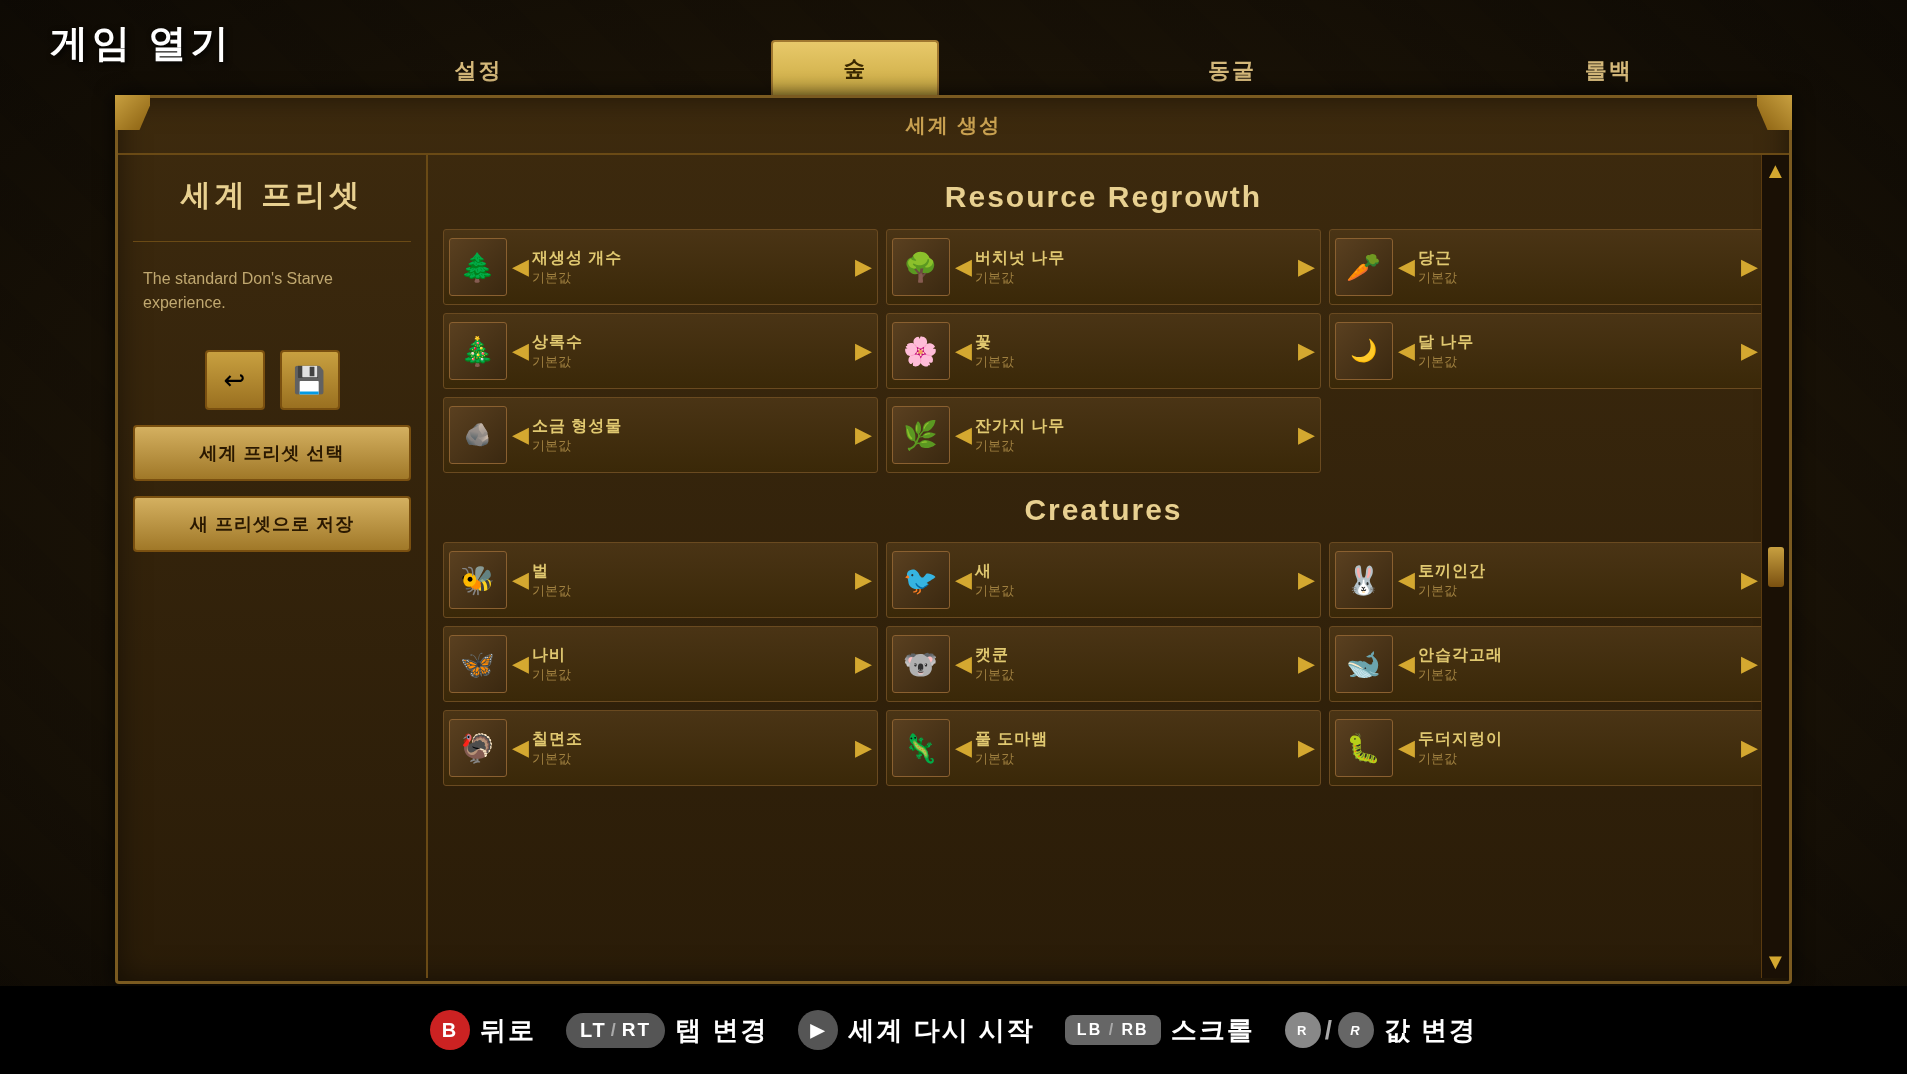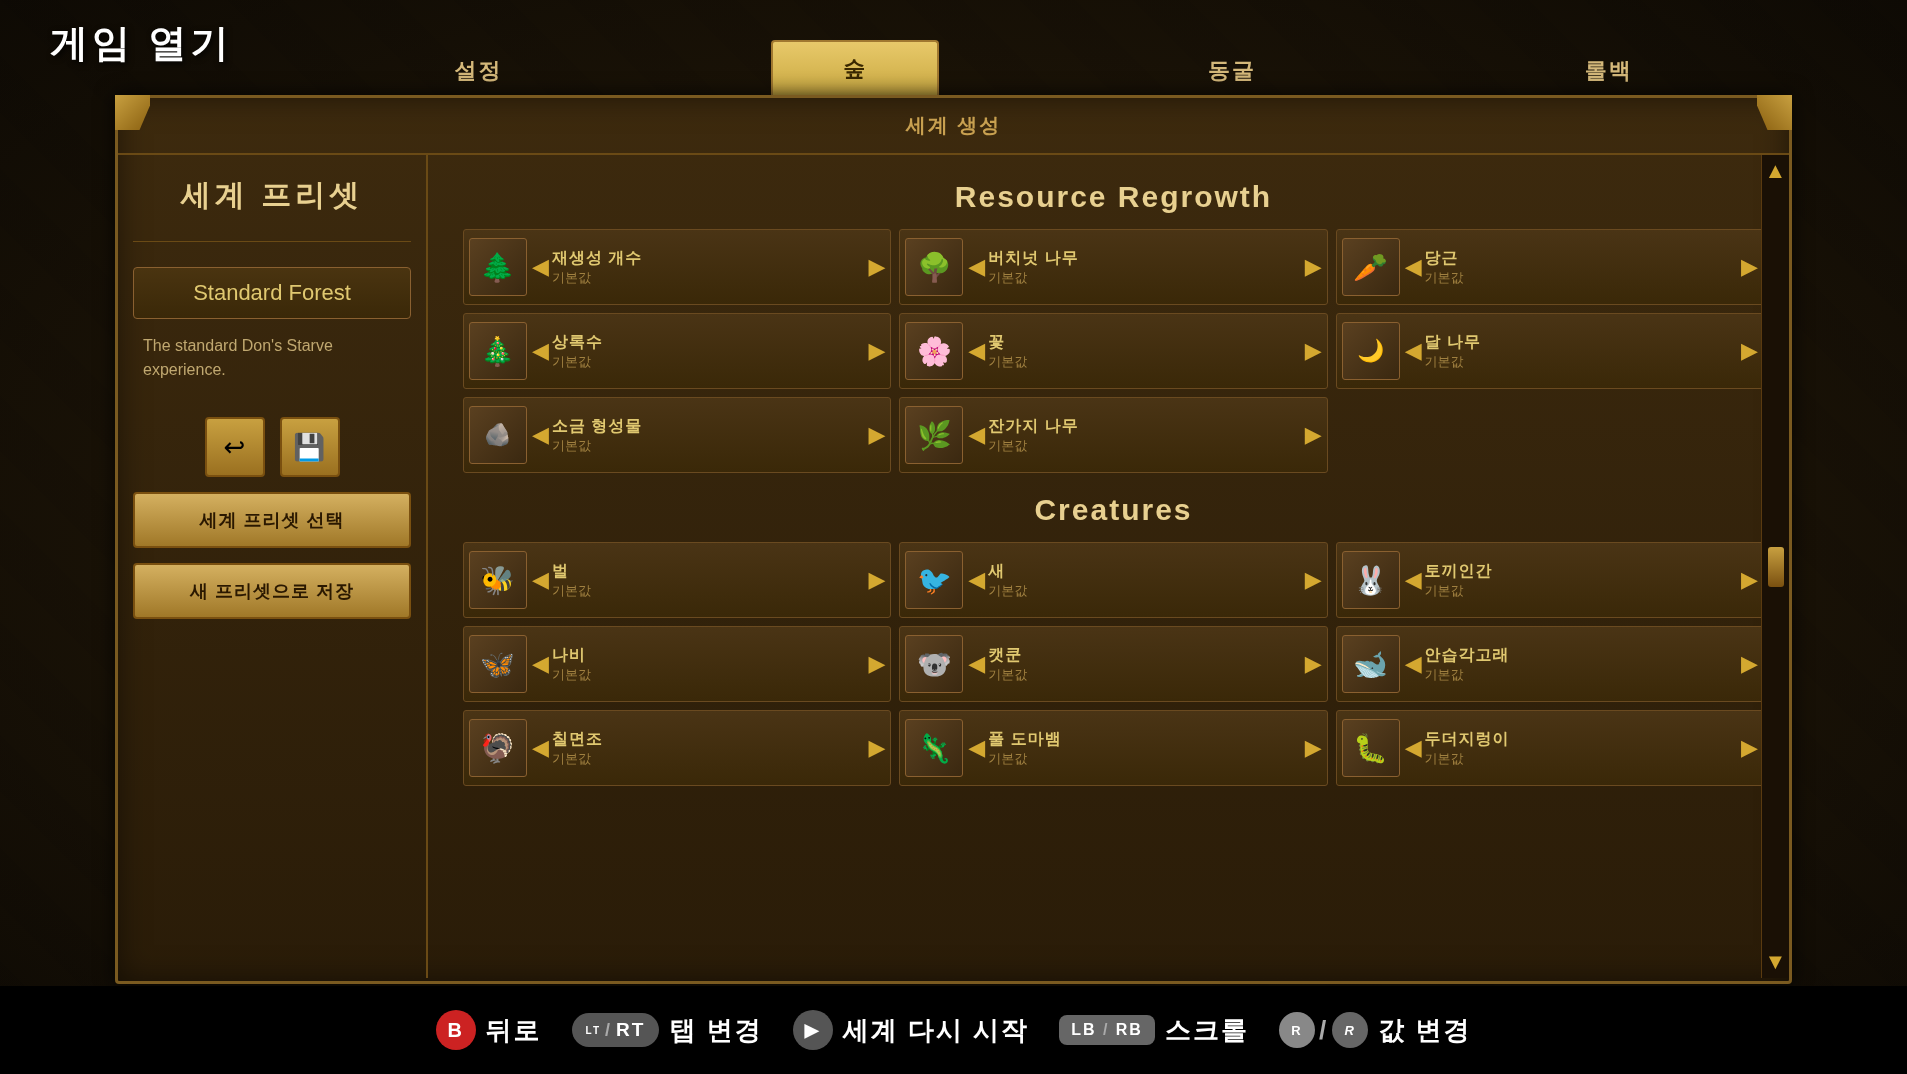--- a/index.html
+++ b/index.html
@@ -105,21 +105,20 @@
     }
     .sub-tab.active {
       background: linear-gradient(180deg, #c8a040 0%, #a07828 100%);
       color: #2a1800;
     }
 
     
     .content-area {
       display: flex;
       height: calc(100% - 60px);
-      gap: 20px;
     }
 
     
     .sidebar {
       width: 310px;
       border-right: 2px solid #6a4a15;
       padding: 20px 15px;
       display: flex;
       flex-direction: column;
       align-items: center;
@@ -360,21 +359,20 @@
 
   <div class="sub-tabs">
     <button class="sub-tab">세계 생성</button>
   </div>
 
   <div class="content-area">
 
     <div class="sidebar">
       <div class="sidebar-title">세계 프리셋</div>
       <div class="sidebar-divider"></div>
-      <div class="preset-name">Standard Forest</div>
       <div class="preset-desc">The standard Don's Starve experience.</div>
 
       <div class="sidebar-icons">
         <div class="sidebar-icon-btn">
           <span style="font-size:26px;">↩</span>
         </div>
         <div class="sidebar-icon-btn">
           <span style="font-size:26px;">💾</span>
         </div>
       </div>
@@ -616,21 +614,21 @@
 
   <div class="bottom-item">
     <div class="btn-circle btn-b">
       <span>B</span>
     </div>
     <span>뒤로</span>
   </div>
 
   <div class="bottom-item">
     <div class="btn-pill">
-      <span style="font-size:10px;">LT</span>
+      <span style="font-size:20px;">LT</span>
       <span style="color:#aaa;">/</span>
       <span style="font-size:19px;">RT</span>
     </div>
     <span>탭 변경</span>
   </div>
 
   <div class="bottom-item">
     <div style="width:40px; height:40px; border-radius:50%; background:#555; display:flex; align-items:center; justify-content:center; font-size:18px;">
       <span>▶</span>
     </div>

